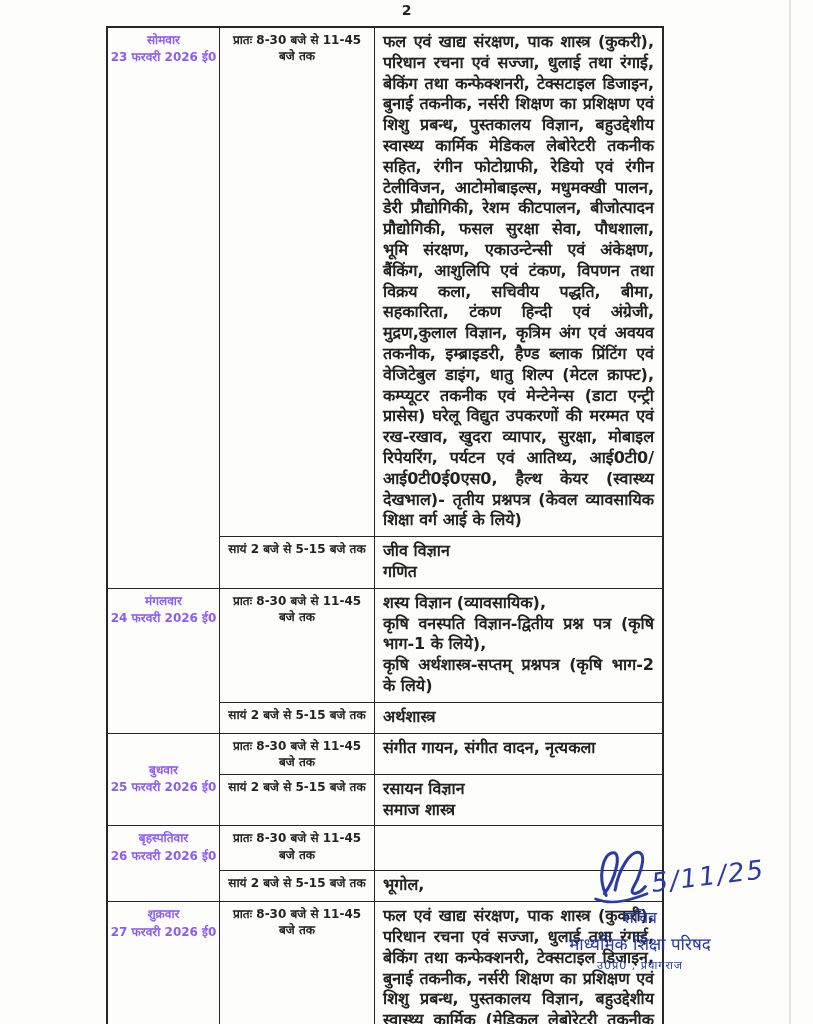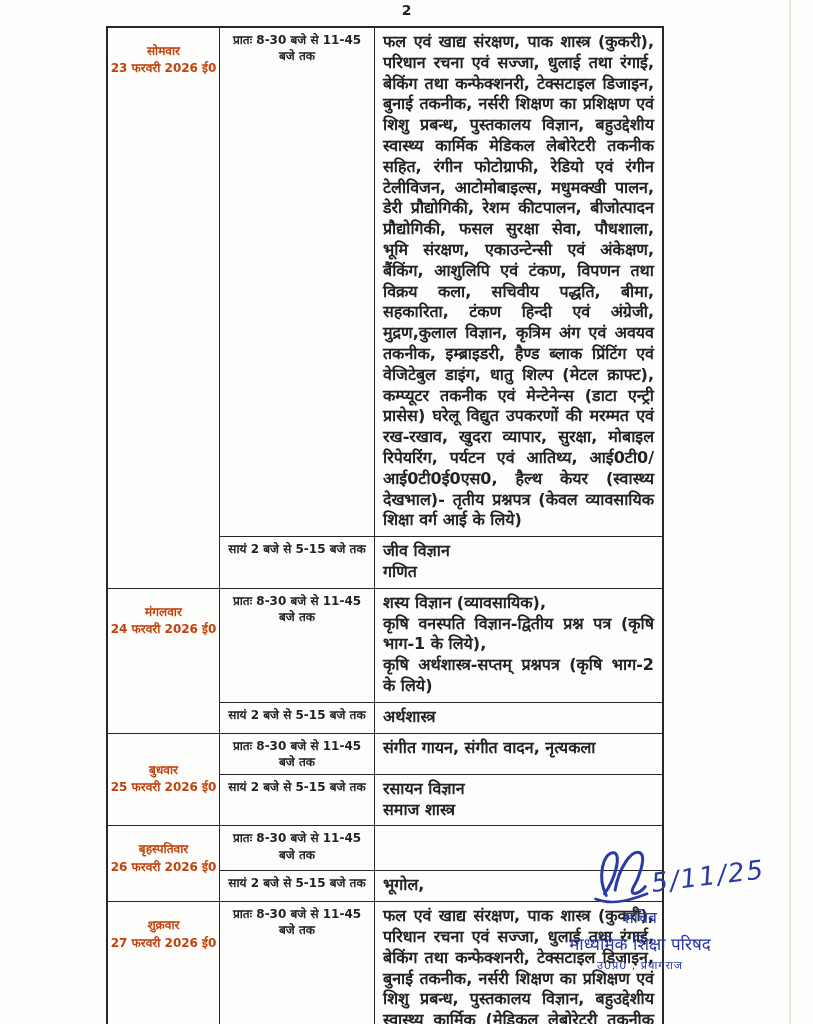--- a/index.html
+++ b/index.html
@@ -31,22 +31,22 @@
     position:absolute; left:106px; top:26px; width:558px;
     border:2px solid #272727;
     background:#fdfdfb;
   }
   .day-row { display:flex; border-bottom:1.7px solid #272727; }
   .day-row:last-child { border-bottom:none; }
   .day-cell {
     width:112px; flex:0 0 112px;
     border-right:1.7px solid #272727;
     text-align:center;
-    font-size:12px; line-height:1.45; font-weight:bold; color:#c2410c;
-    padding:15px 2px;
+    font-size:12px; line-height:1.45; font-weight:bold; color:#8b5cf6;
+    padding:4px 2px;
     white-space:pre-line;
     display:flex; flex-direction:column; align-items:center;
   }
   .day-top { justify-content:flex-start; }
   .day-center { justify-content:center; }
   .sessions { flex:1 1 auto; display:flex; flex-direction:column;justify-content:flex-end; }
   .session { display:flex; border-bottom:1.7px solid #272727; flex:1 0 auto; }
   .session:last-child { border-bottom:none; }
   .time-cell {
     width:155px; flex:0 0 155px;

